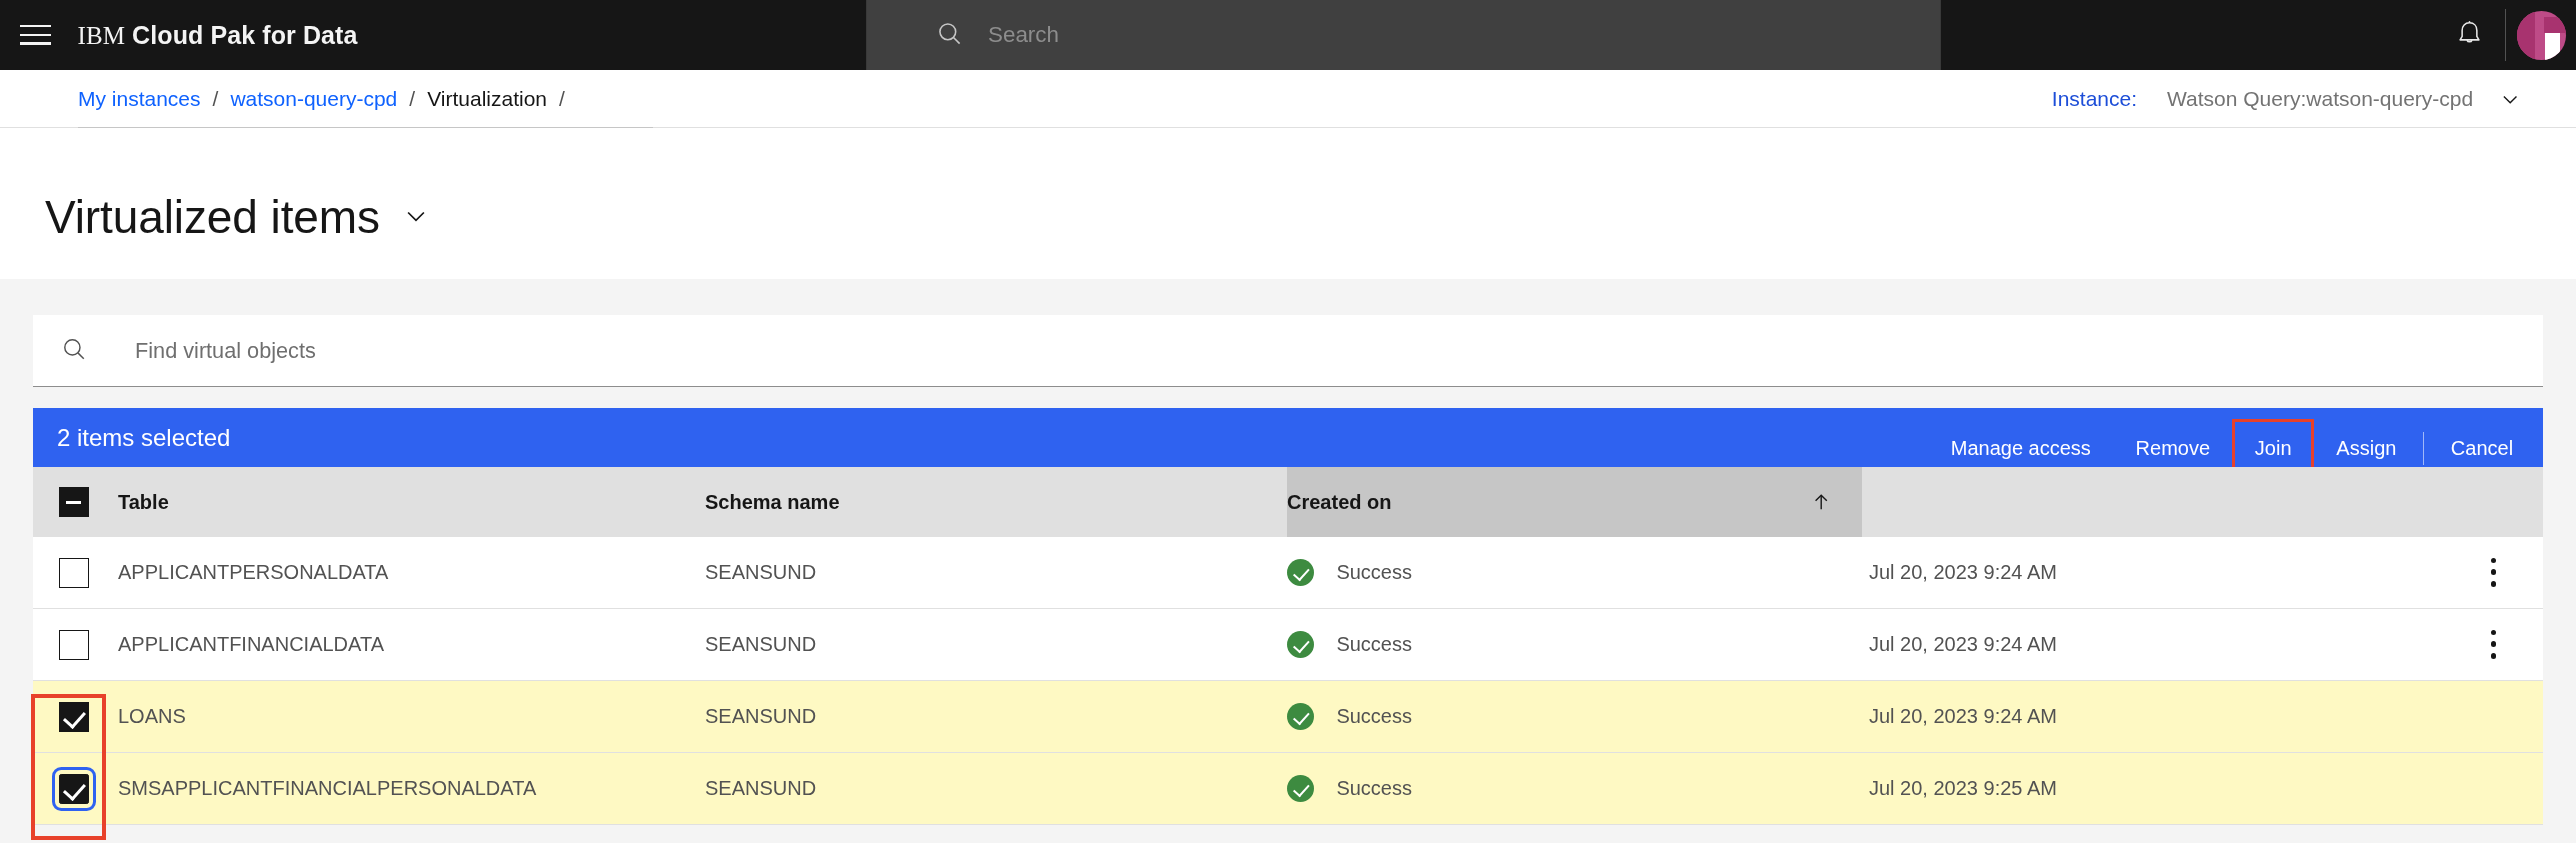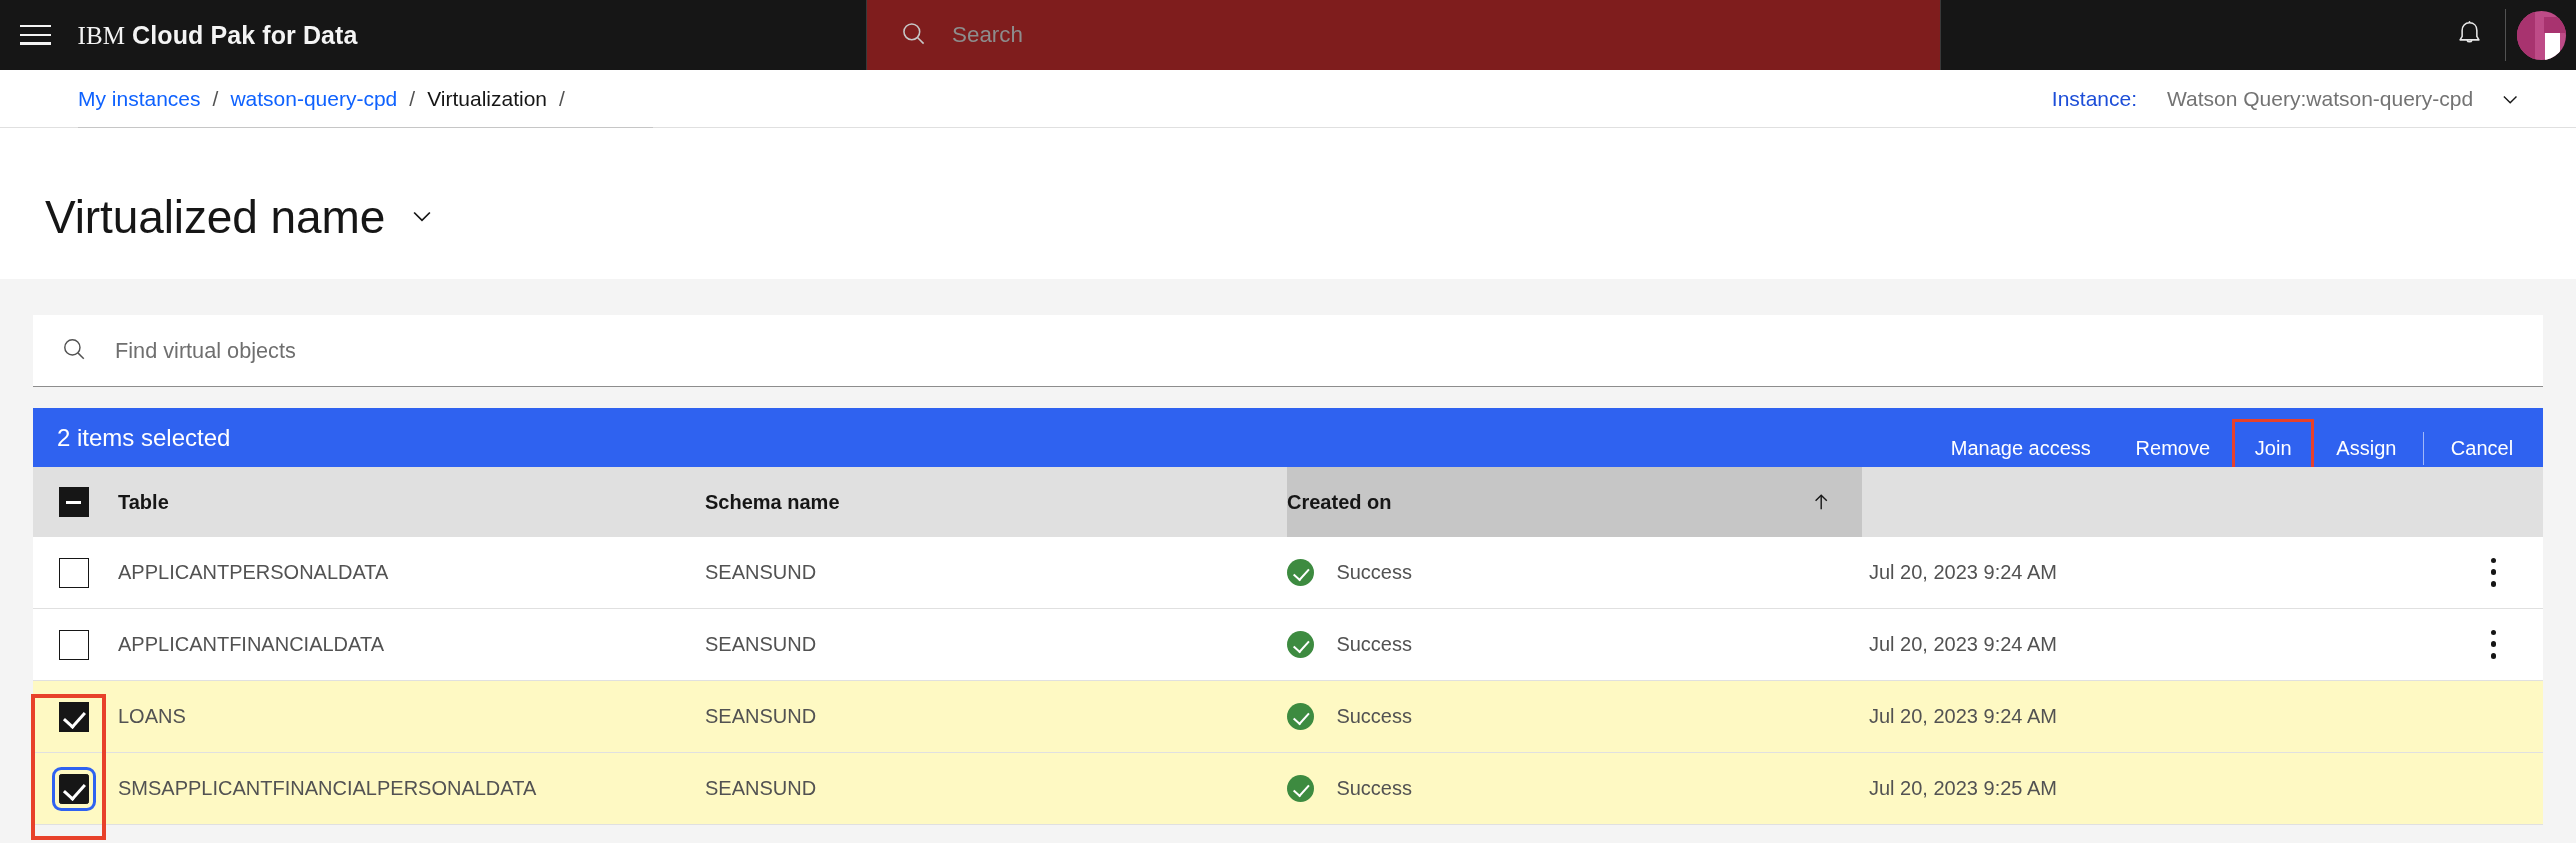--- a/index.html
+++ b/index.html
@@ -34,24 +34,25 @@
   .hdr-brand {
     color: #f4f4f4; font-size: 25px; letter-spacing: 0.1px;
     white-space: nowrap; padding-left: 7.5px;
   }
   .hdr-brand .ibm { font-family: "Liberation Serif", serif; font-weight: 400; }
   .hdr-brand .rest { font-weight: 600; }
 
   .hdr-search {
     position: absolute; left: 866px; top: 0;
     width: 1075px; height: 70px;
-    background: #7f1d1d;
+    background: #404040;
     display: flex; align-items: center;
     border-left: 0.7px solid #393939;
     border-right: 0.7px solid #393939;
+    padding-left: 36px;
   }
   .hdr-search .mag { margin-left: 33px; flex: 0 0 auto; }
   .hdr-search .ph {
     color: #8d8d8d; font-size: 22.4px; padding-left: 24px; white-space: nowrap;
   }
 
   .hdr-bell {
     position: absolute; right: 72px; top: 0;
     width: 70px; height: 70px;
     display: flex; align-items: center; justify-content: center;
@@ -112,21 +113,21 @@
     font-size: 46px; font-weight: 400; color: #161616; line-height: 1;
     letter-spacing: -0.1px;
   }
 
   
   .findbar {
     position: absolute; top: 315px; left: 33px;
     width: 2510px; height: 72px;
     background: #ffffff;
     border-bottom: 0.7px solid #8d8d8d;
-    display: flex; align-items: center;
+    display: flex; align-items: center; gap: 20px;
   }
   .findbar .mag { margin-left: 28px; flex: 0 0 auto; }
   .findbar .ph { color: #6f6f6f; font-size: 21.7px; padding-left: 27px; }
 
   
   .batchbar {
     position: absolute; top: 408px; left: 33px;
     width: 2510px; height: 60px;
     background: #2f62f0;
     display: flex; align-items: center; justify-content: space-between;
@@ -277,21 +278,21 @@
     <span class="chev">
       <svg width="22.4" height="22.4" viewBox="0 0 32 32">
           <polyline points="7,12 16,21 25,12" fill="none" stroke="#161616" stroke-width="2"></polyline>
         </svg>
     </span>
   </div>
 </div>
 
 <div class="titleband">
   <div class="pagetitle">
-    <h1>Virtualized name</h1>
+    <h1>Virtualized items</h1>
     <span>
       <svg width="28" height="28" viewBox="0 0 32 32">
           <polyline points="7,12 16,21 25,12" fill="none" stroke="#161616" stroke-width="2"></polyline>
         </svg>
     </span>
   </div>
 </div>
 
 <div class="findbar">
   <span class="mag">

